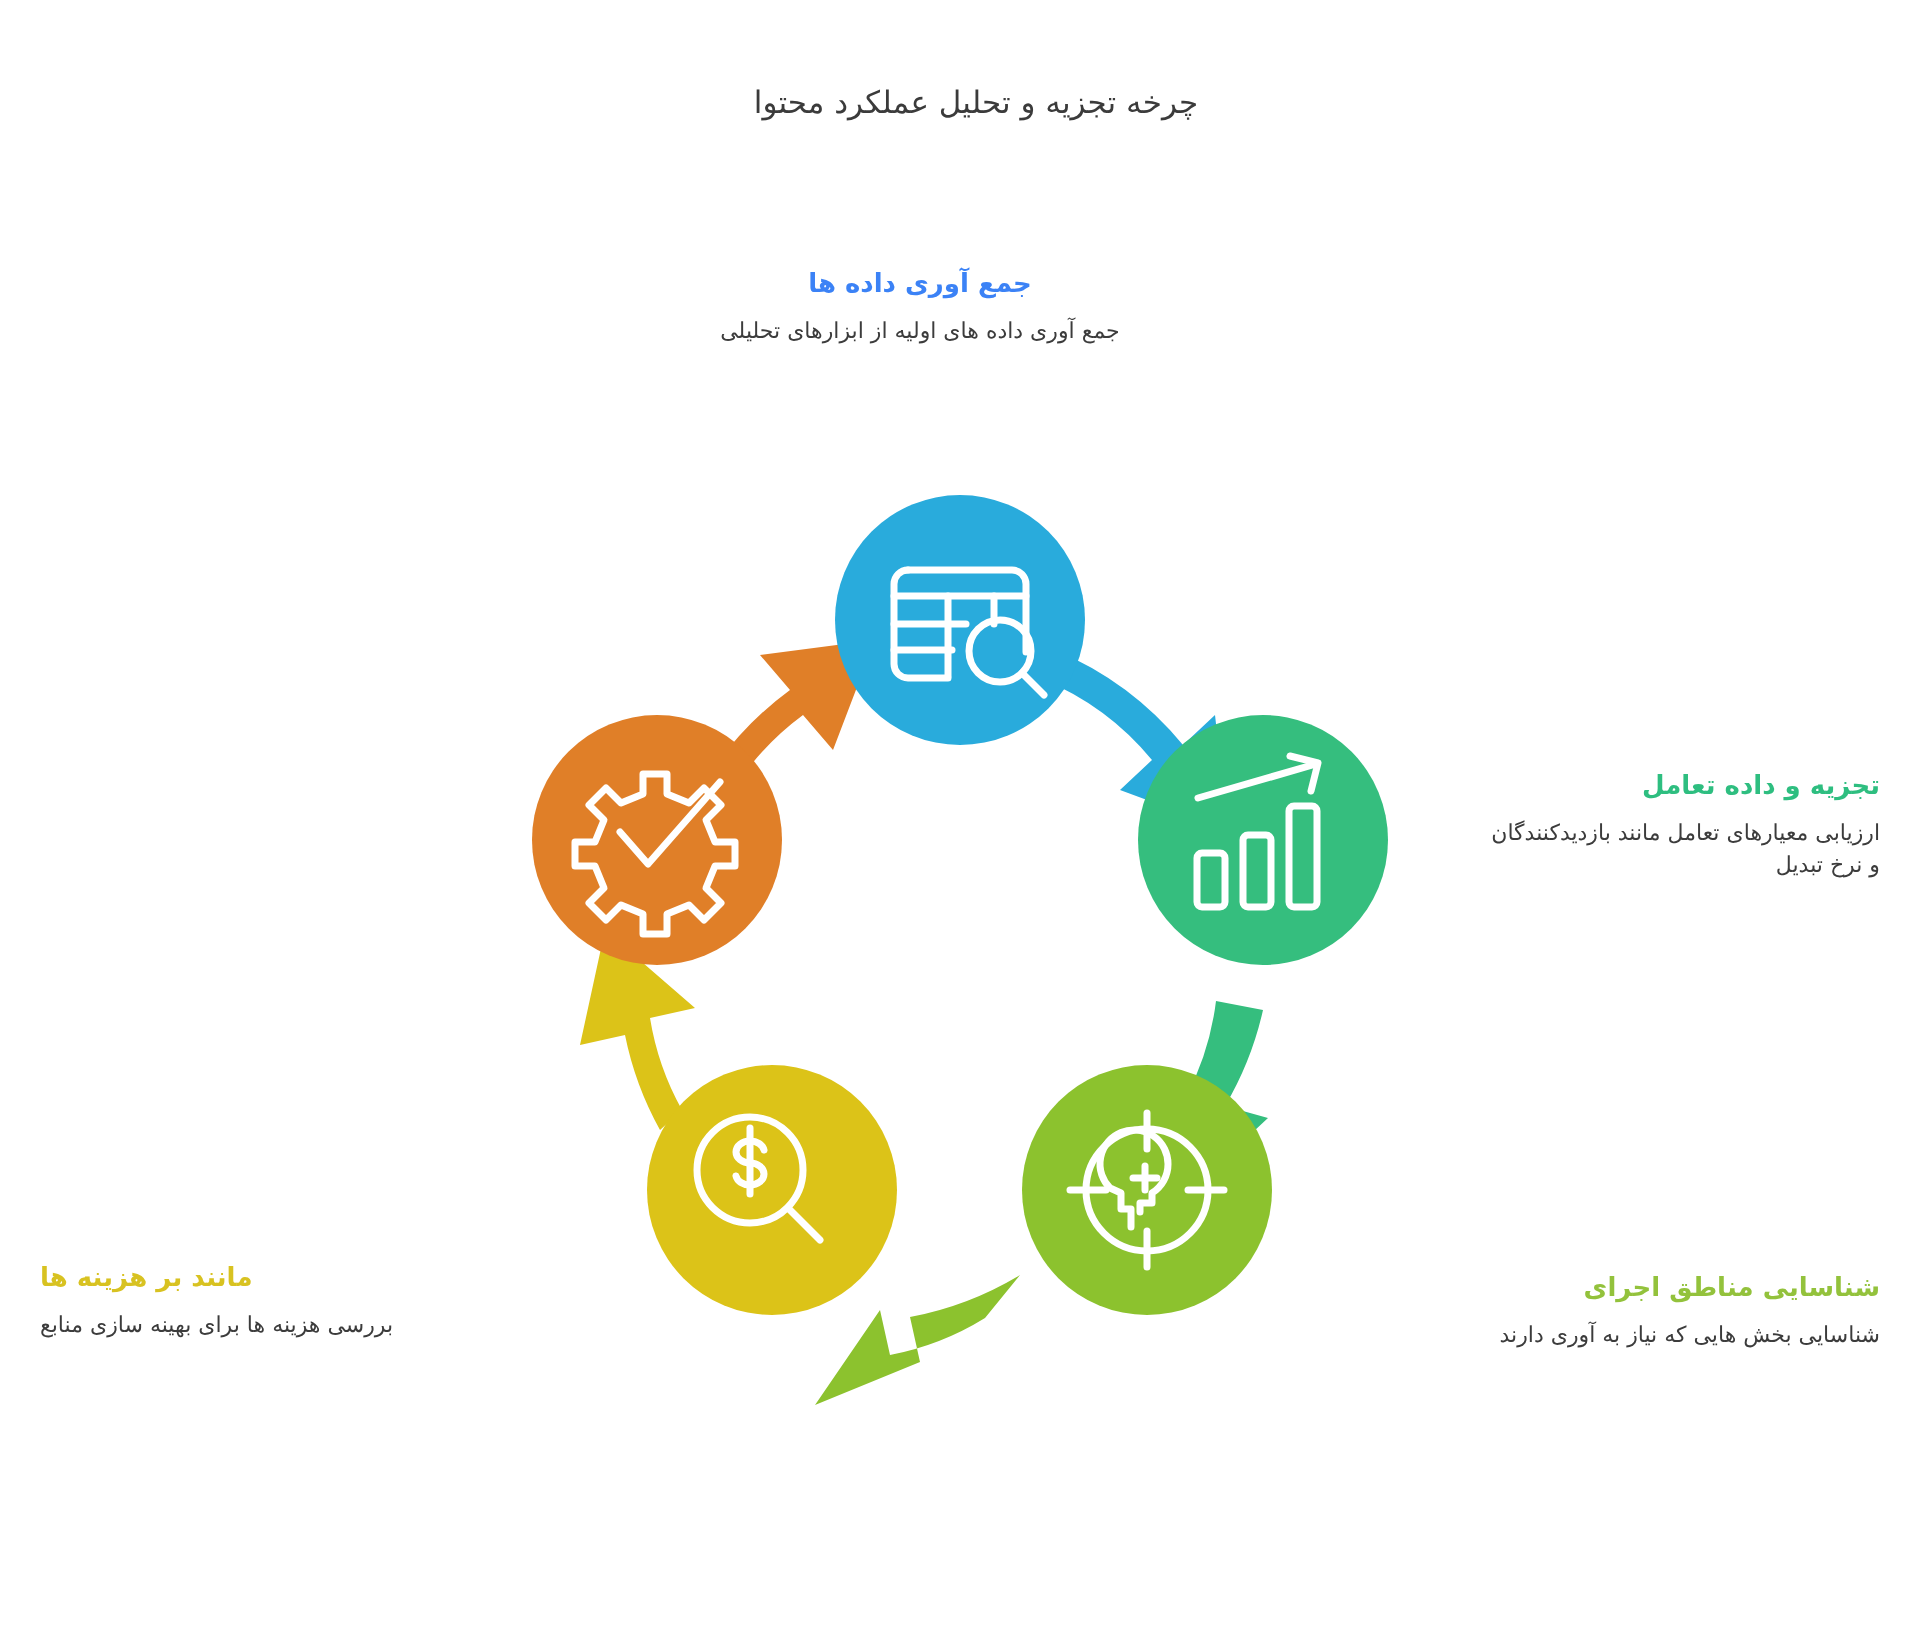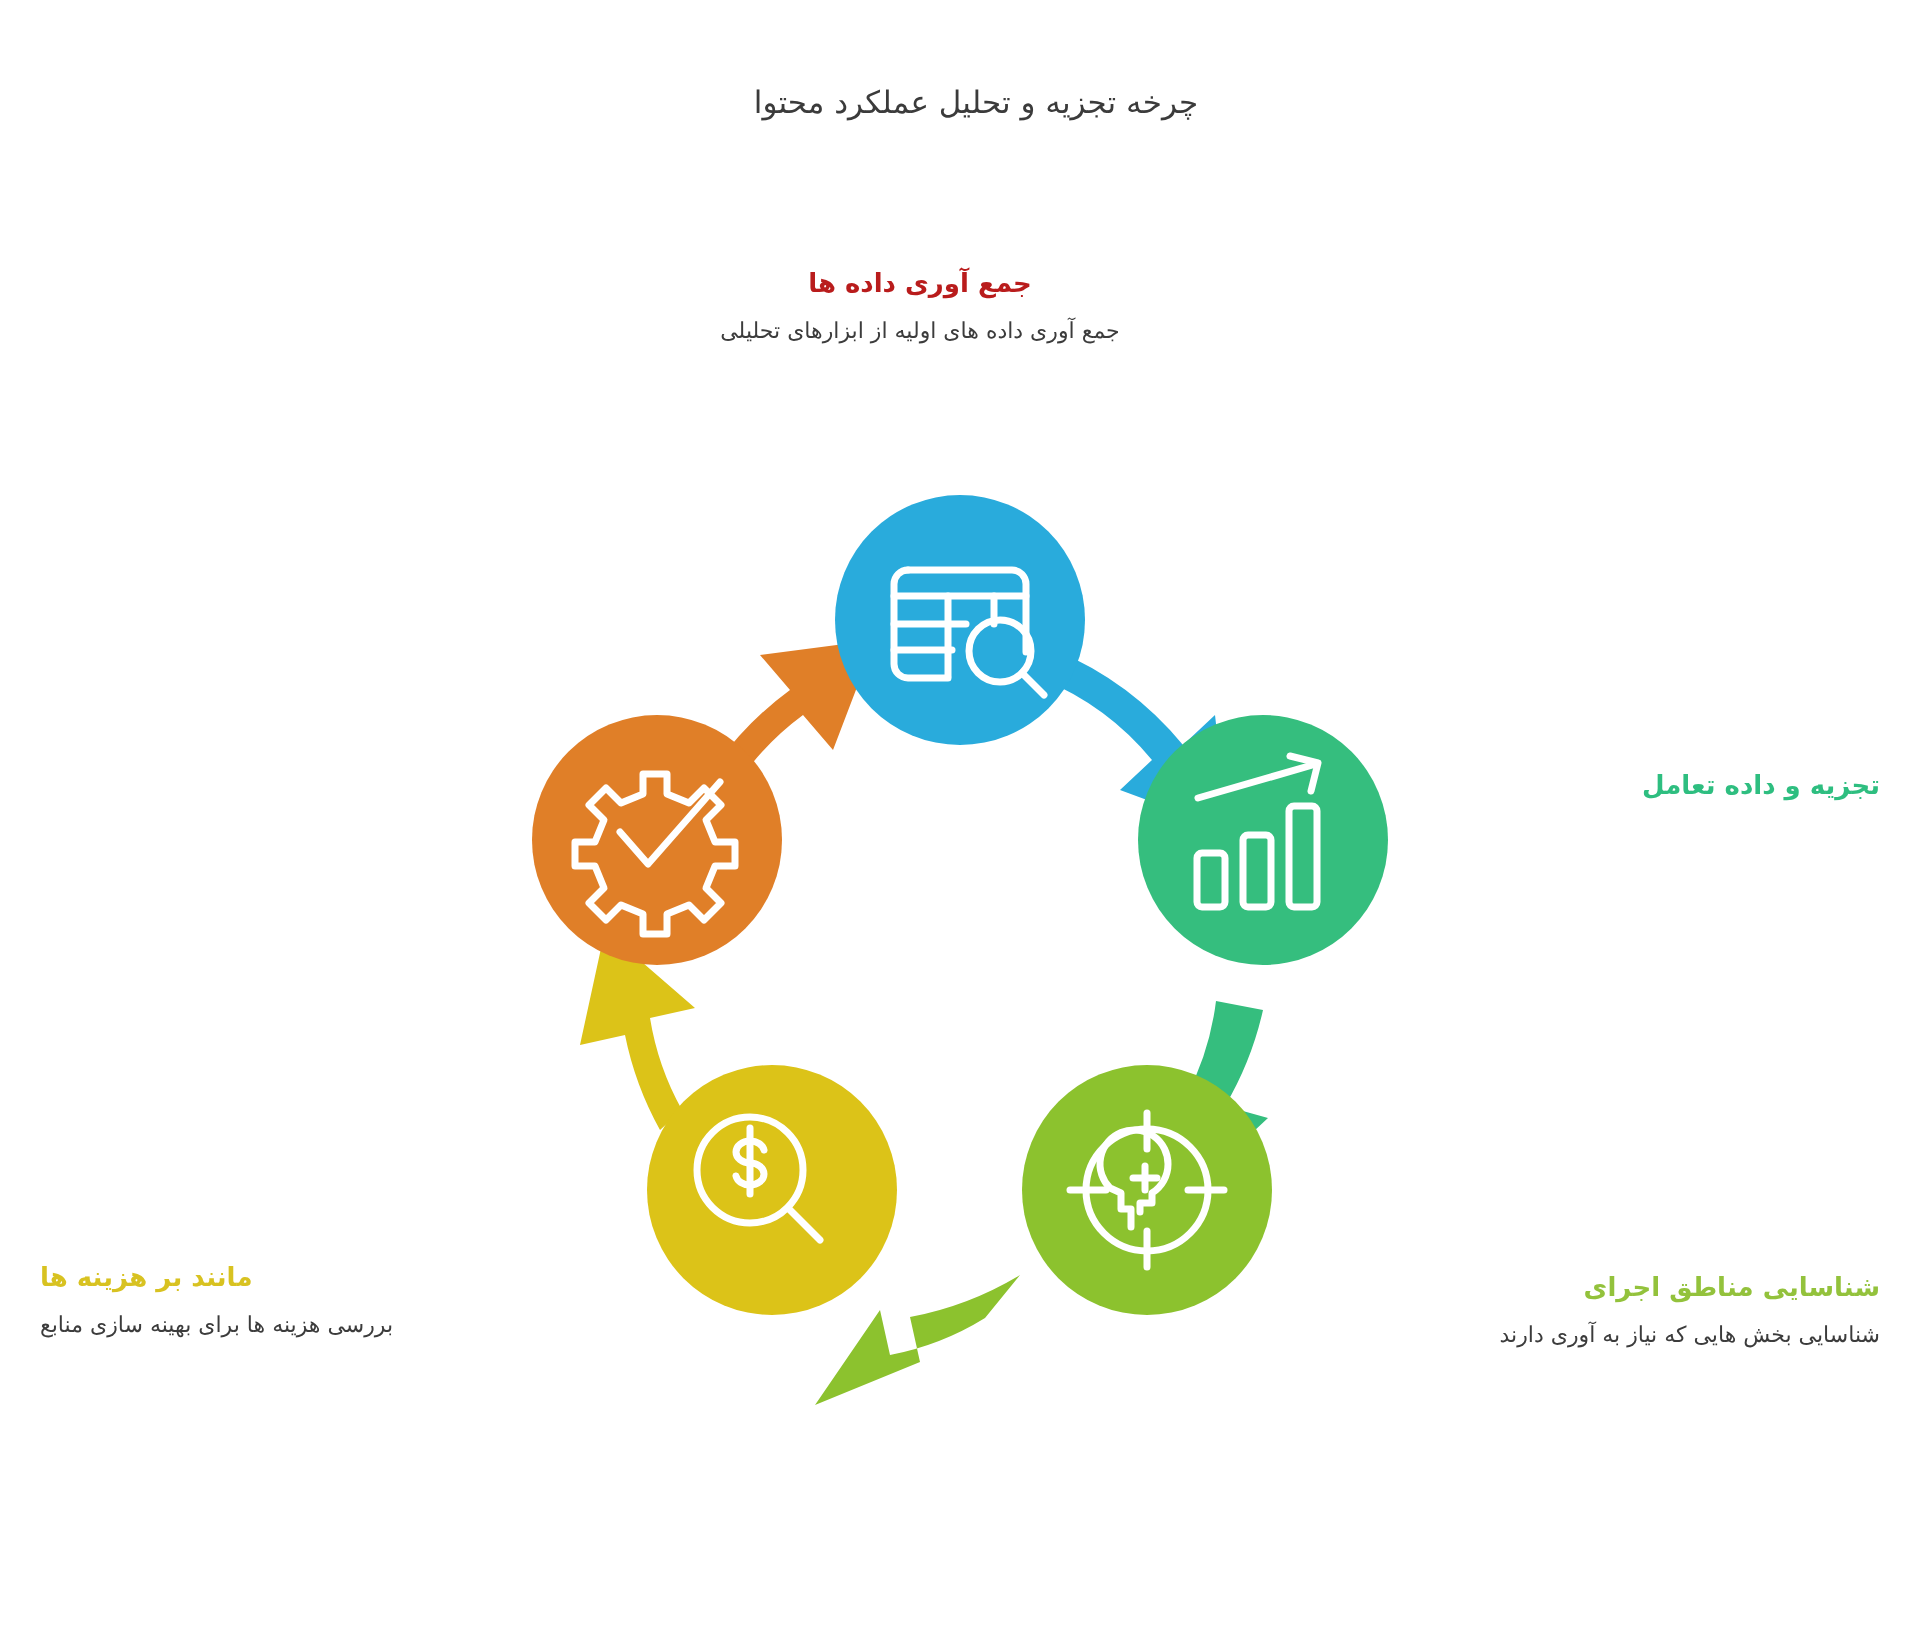--- a/index.html
+++ b/index.html
@@ -239,26 +239,27 @@
                  l 15 15
                  l 22 -9
                  z"></path>
         <path d="M 620 832 l 28 32 l 72 -82"></path>
       </g>
     </g>
 
   </svg>
 
   <div class="stage-text txt-collect">
-    <div class="stage-heading" style="color:#b91c1c">جمع آوری داده ها</div>
+    <div class="stage-heading" style="color:#3b82f6">جمع آوری داده ها</div>
     <div class="stage-desc">جمع آوری داده های اولیه از ابزارهای تحلیلی</div>
   </div>
 
   <div class="stage-text txt-analyze">
     <div class="stage-heading" style="color:#2EBE80">تجزیه و داده تعامل</div>
+    <div class="stage-desc">ارزیابی معیارهای تعامل مانند بازدیدکنندگان و نرخ تبدیل</div>
   </div>
 
   <div class="stage-text txt-identify">
     <div class="stage-heading" style="color:#93C23C">شناسایی مناطق اجرای</div>
     <div class="stage-desc">شناسایی بخش هایی که نیاز به آوری دارند</div>
   </div>
 
   <div class="stage-text txt-costs">
     <div class="stage-heading" style="color:#D8C221">مانند بر هزینه ها</div>
     <div class="stage-desc">بررسی هزینه ها برای بهینه سازی منابع</div>

